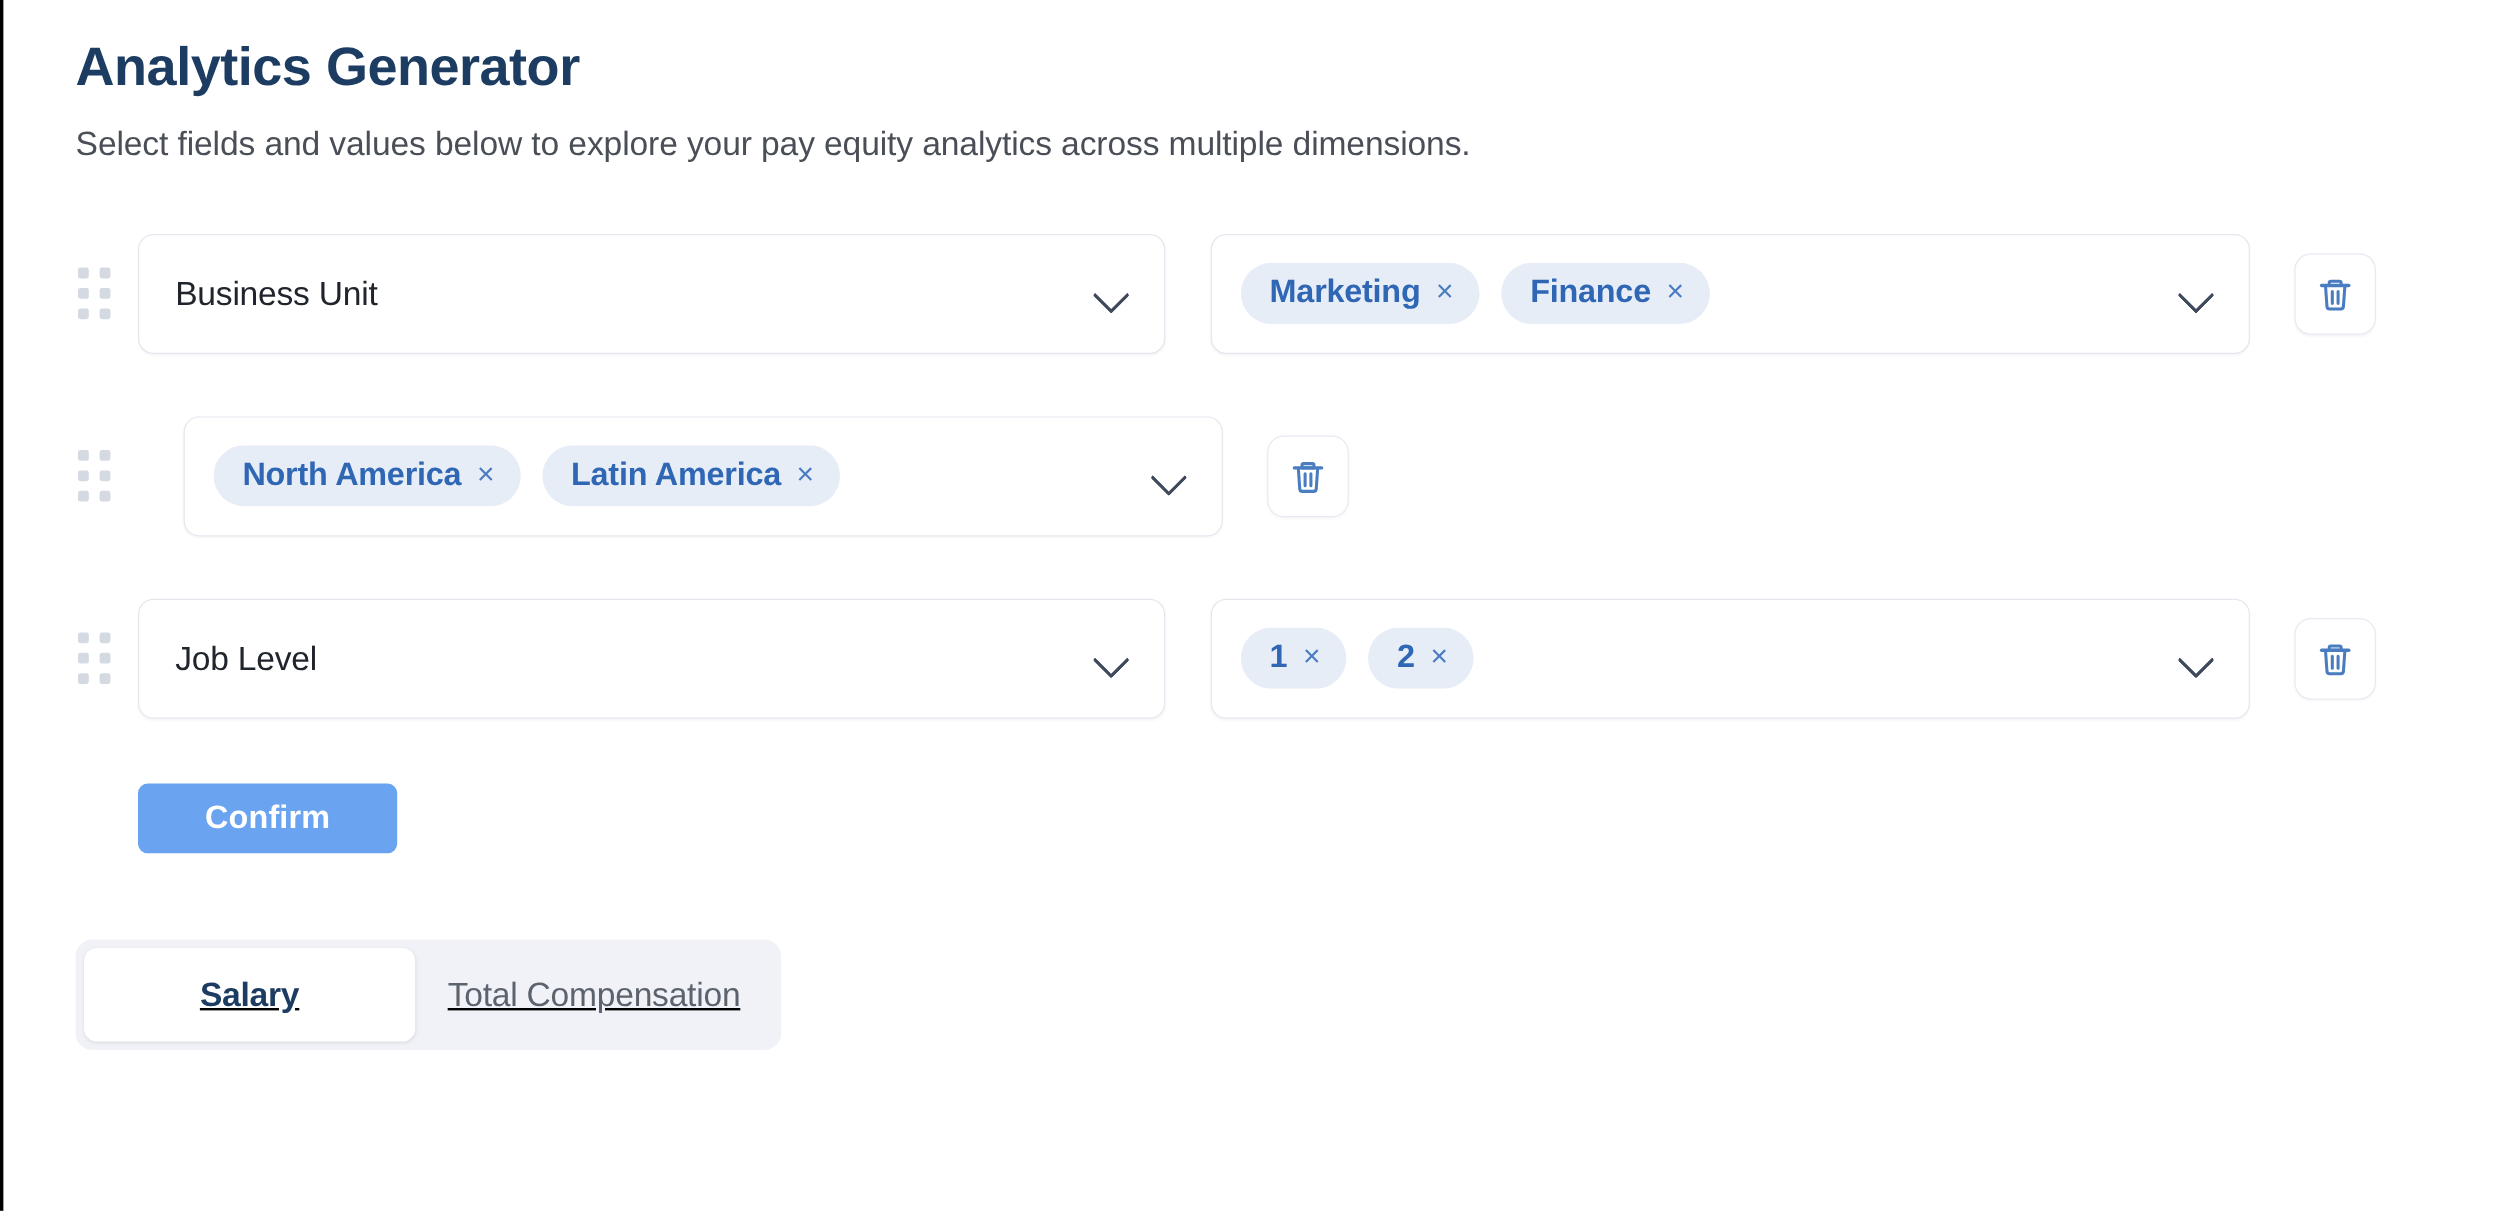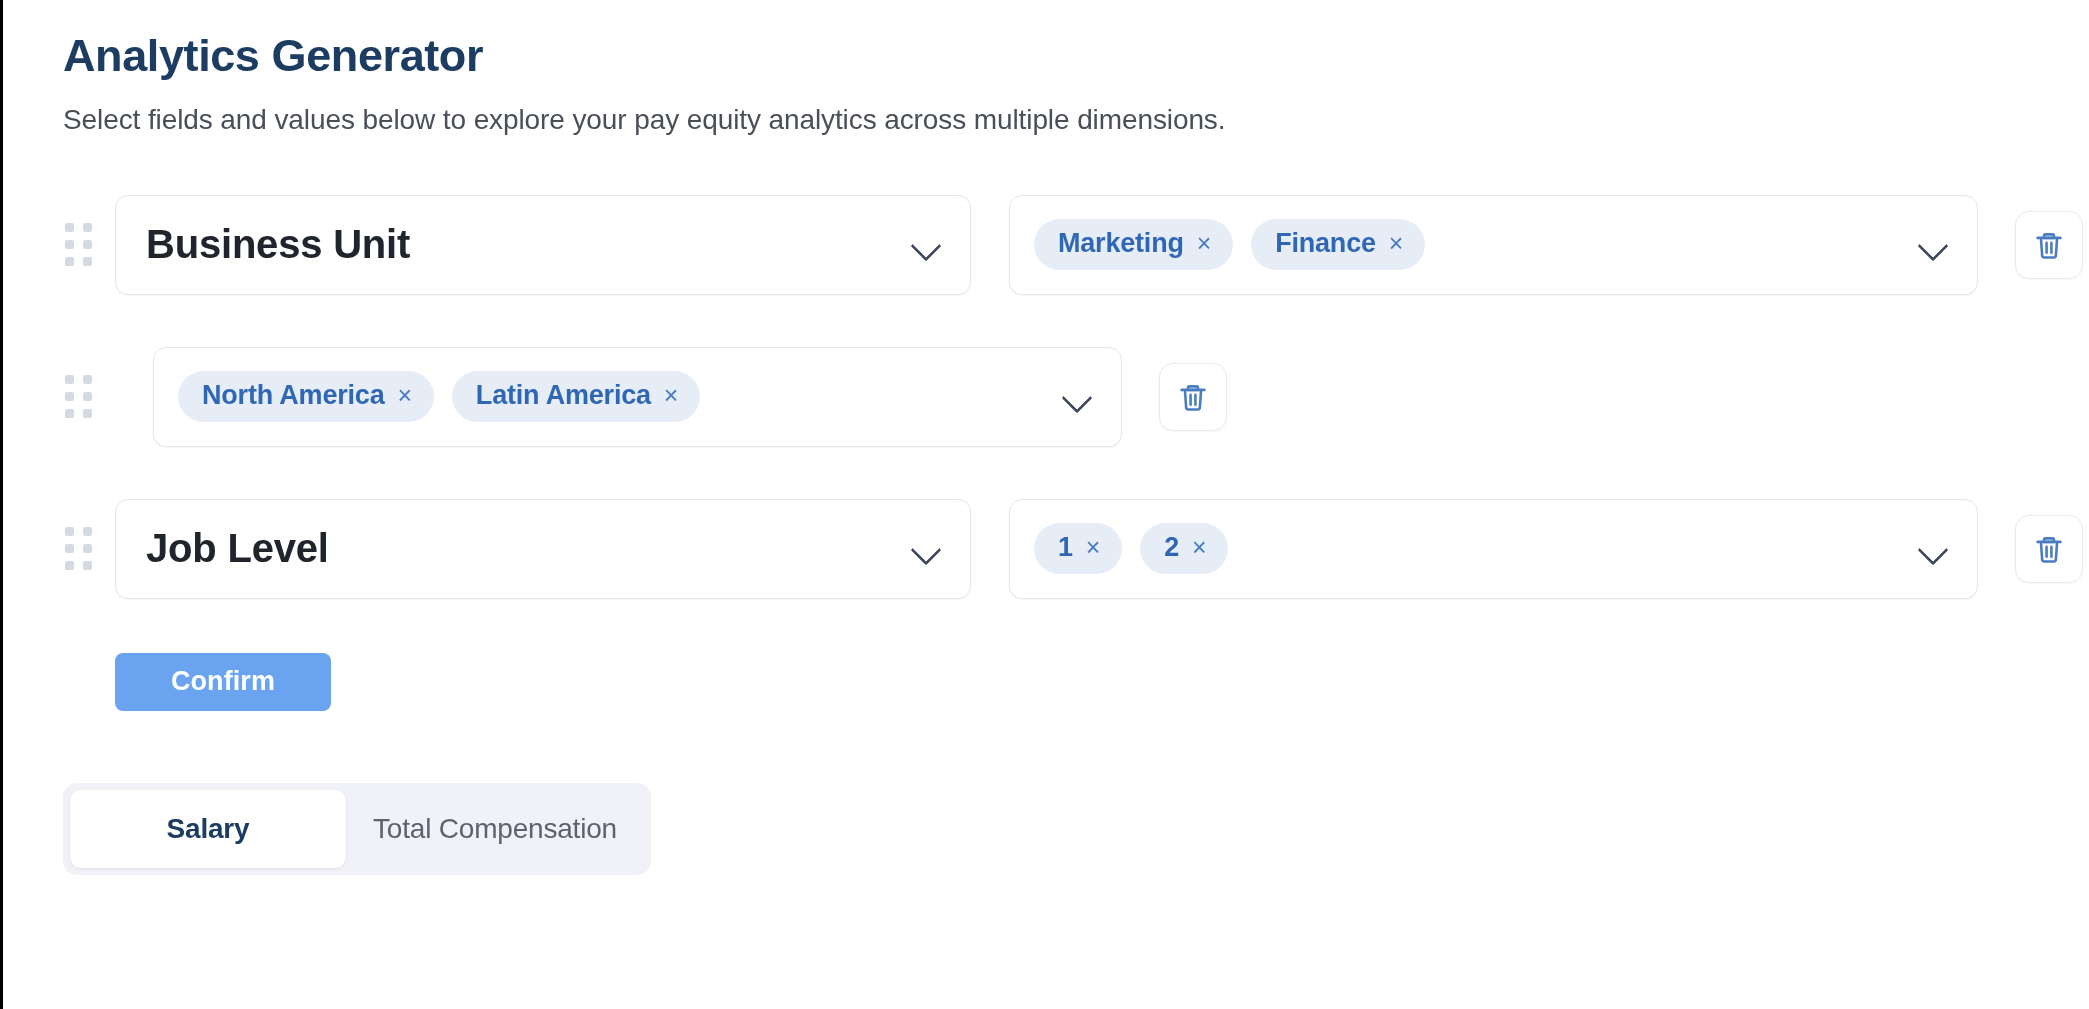--- a/index.html
+++ b/index.html
@@ -100,27 +100,26 @@
     padding: 0 26px 0 30px;
     box-shadow: 0 1px 2px rgba(22,34,51,0.035);
     cursor: pointer;
   }
   .field-select {
     width: 856px;
     flex: none;
     justify-content: space-between;
   }
   .field-select .field-label {
-    font-size: 40px;
+    font-size: 28px;
     color: #20242c;
     letter-spacing: -0.2px;
-    font-weight: bold;
   }
   .values-select {
-    width: 969px;
+    width: 866px;
     flex: none;
     margin-left: 38px;
     justify-content: space-between;
     padding-left: 24px;
   }
 
   .chips {
     display: flex;
     align-items: center;
     gap: 18px;
@@ -213,20 +212,21 @@
     margin-top: 72px;
     padding-right: 32px;
   }
   .segmented {
     display: inline-flex;
     align-items: flex-end;
     background: #f1f2f7;
     border-radius: 14px;
     padding: 7px;
     box-sizing: border-box;
+    text-decoration: underline;
   }
   .seg-item {
     display: flex;
     align-items: center;
     justify-content: center;
     height: 78px;
     font-size: 28px;
     letter-spacing: -0.2px;
     border-radius: 11px;
     cursor: pointer;

